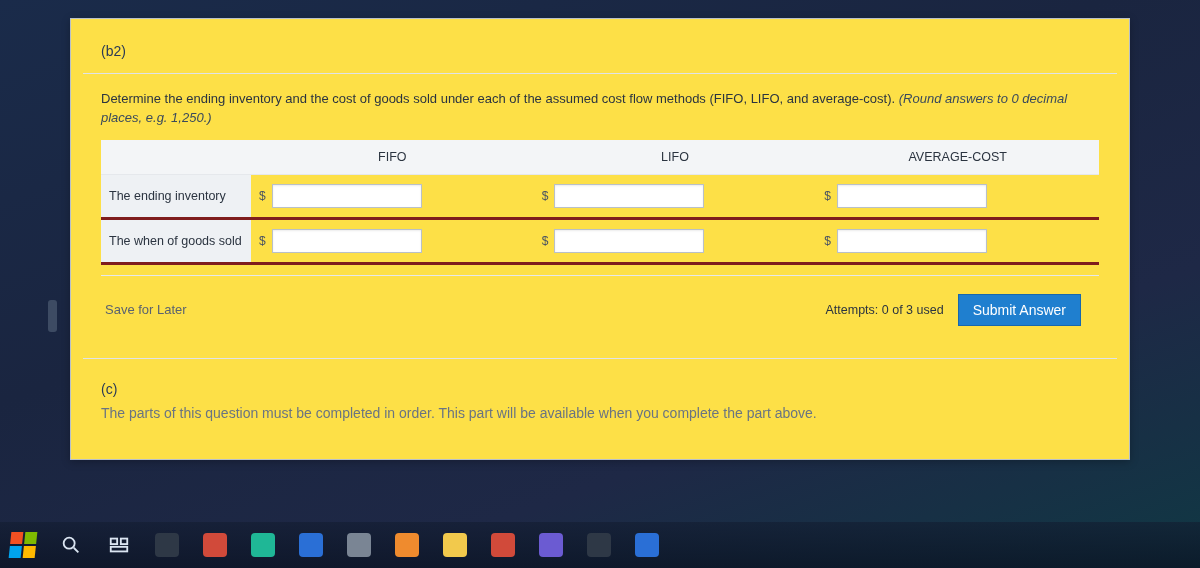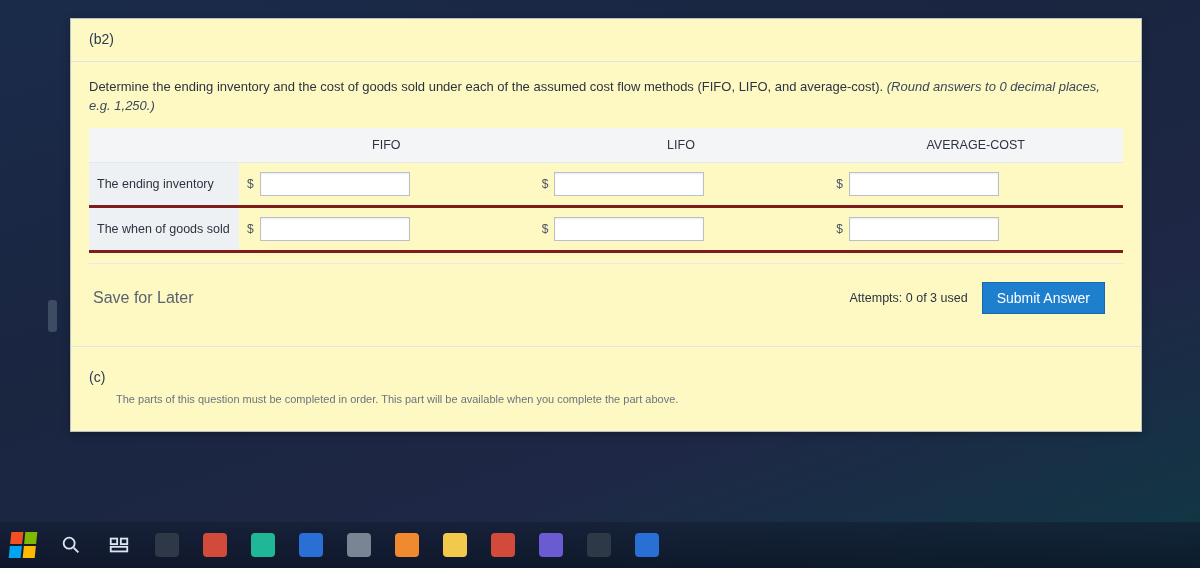--- a/index.html
+++ b/index.html
@@ -8,25 +8,25 @@
     width: 1200px; height: 568px;
     font-family: Arial, Helvetica, sans-serif;
     background: linear-gradient(160deg, #1a2b4a 0%, #1a2540 40%, #1e2846 70%, #103844 100%);
     overflow: hidden;
     position: relative;
   }
   .page {
     position: absolute;
     top: 18px;
     left: 70px;
-    right: 58px;
-    background: #fef9c3;
+    right: 70px;
+    background: #fde047;
     border: 1px solid #b9c0c8;
     box-shadow: 0 2px 8px rgba(0,0,0,0.25);
-    padding: 0;
+    padding: 12px;
   }
   .part-header {
     padding: 12px 18px 14px 18px;
     font-size: 14px;
     color: #2a3a55;
     border-bottom: 1px solid #dfe3e8;
   }
   .prompt {
     padding: 16px 18px 12px 18px;
     font-size: 13px;
@@ -76,21 +76,21 @@
   }
   .actions {
     display: flex;
     align-items: center;
     justify-content: space-between;
     padding: 18px 18px 18px 4px;
     border-top: 1px solid #e5e8ec;
     margin-top: 10px;
   }
   .save-later {
-    font-size: 16px;
+    font-size: 13px;
     color: #5a6270;
     text-align: left;
     padding-left: 0;
     display: flex;
     align-items: flex-end;
     gap: 8px;
   }
   .right-actions {
     display: flex;
     align-items: center;
@@ -104,23 +104,22 @@
     font-size: 14px;
     padding: 7px 14px;
     cursor: pointer;
   }
   .part-c {
     border-top: 1px solid #e0e3e8;
     padding: 22px 18px 26px 18px;
   }
   .part-c .label { font-size: 14px; color: #2a3a55; margin-bottom: 8px; }
   .part-c .locked {
-    font-size: 11px;
+    font-size: 14px;
     color: #6a7482;
-    margin-left: 27px;
   }
 
   .scrollbar-thumb {
     position: absolute;
     left: 48px;
     top: 300px;
     width: 9px;
     height: 32px;
     background: #3d4b63;
     border-radius: 3px;

